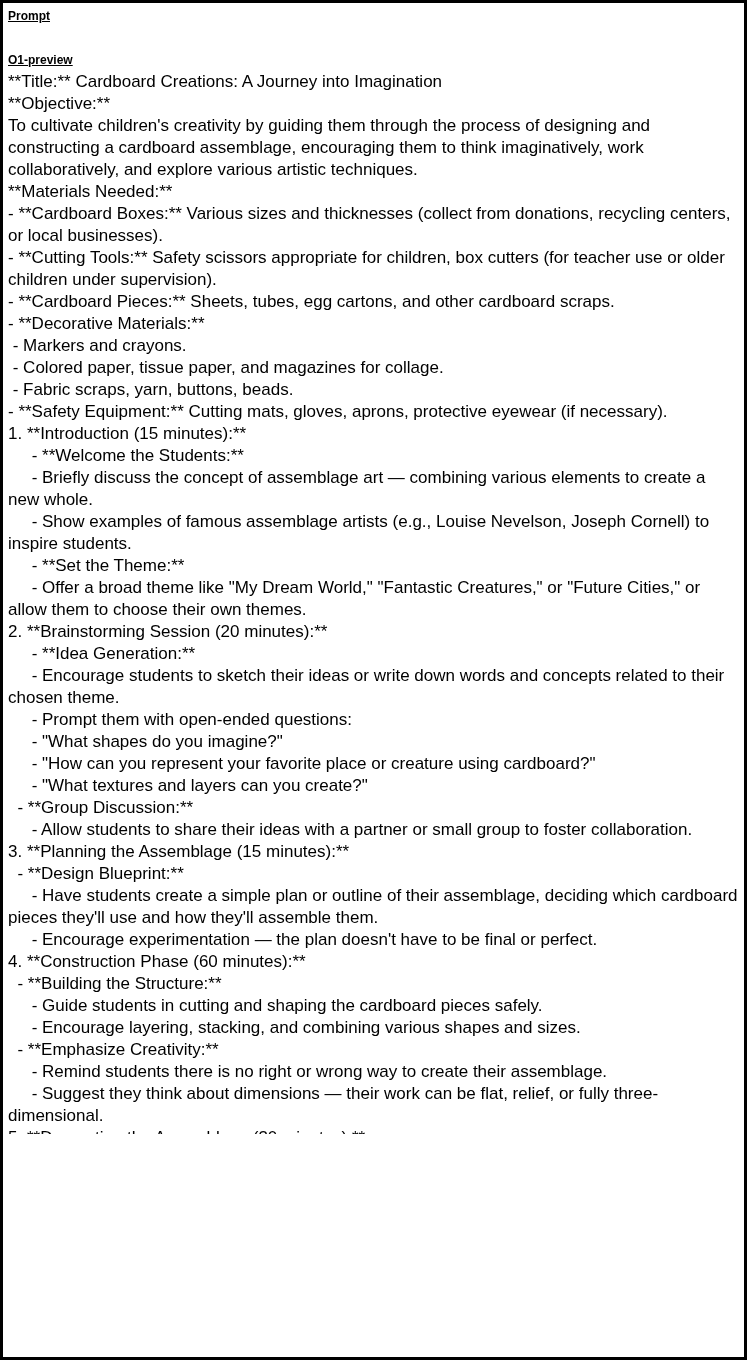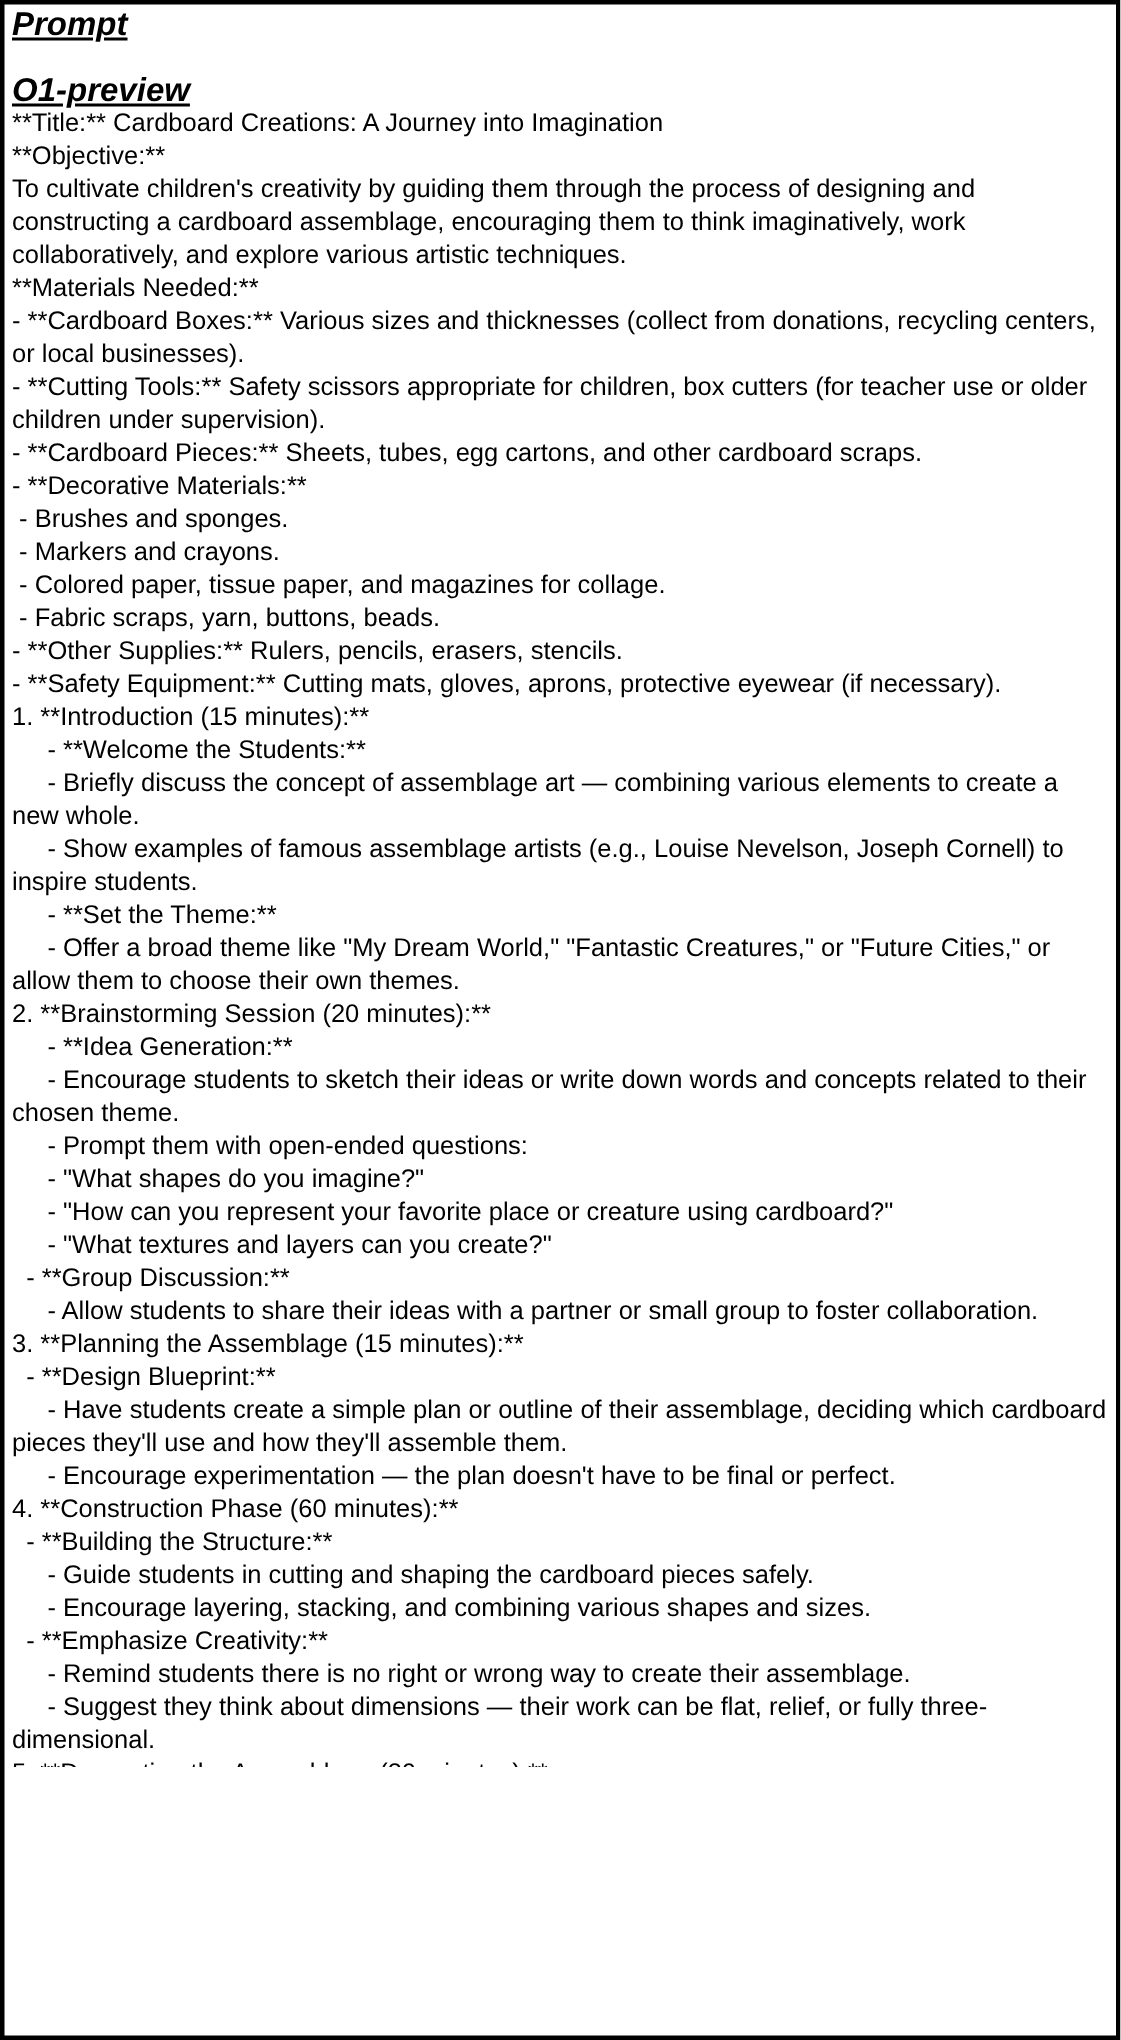--- a/index.html
+++ b/index.html
@@ -16,23 +16,22 @@
     color: #000000;
     font-family: "Liberation Sans", sans-serif;
     font-size: 17px;
     line-height: 22px;
     padding: 2px 4px 0 5px;
     overflow: hidden;
   }
   .heading {
     font-weight: bold;
     text-decoration: underline;
-    font-size: 22px;
+    font-size: 12px;
     line-height: 22px;
-    font-style: italic;
   }
   .line {
     white-space: pre-wrap;
     min-height: 22px;
   }
   .blank {
     height: 22px;
   }
   .cutoff {
     height: 7px;
@@ -48,25 +47,23 @@
   <div class="heading">O1-preview</div>
   <div>
       <div class="line">**Title:** Cardboard Creations: A Journey into Imagination</div>
       <div class="line">**Objective:**</div>
       <div class="line">To cultivate children's creativity by guiding them through the process of designing and constructing a cardboard assemblage, encouraging them to think imaginatively, work collaboratively, and explore various artistic techniques.</div>
       <div class="line">**Materials Needed:**</div>
       <div class="line">- **Cardboard Boxes:** Various sizes and thicknesses (collect from donations, recycling centers, or local businesses).</div>
       <div class="line">- **Cutting Tools:** Safety scissors appropriate for children, box cutters (for teacher use or older children under supervision).</div>
       <div class="line">- **Cardboard Pieces:** Sheets, tubes, egg cartons, and other cardboard scraps.</div>
       <div class="line">- **Decorative Materials:**</div>
-      <div class="line"> - Brushes and sponges.</div>
       <div class="line"> - Markers and crayons.</div>
       <div class="line"> - Colored paper, tissue paper, and magazines for collage.</div>
       <div class="line"> - Fabric scraps, yarn, buttons, beads.</div>
-      <div class="line">- **Other Supplies:** Rulers, pencils, erasers, stencils.</div>
       <div class="line">- **Safety Equipment:** Cutting mats, gloves, aprons, protective eyewear (if necessary).</div>
       <div class="line">1. **Introduction (15 minutes):**</div>
       <div class="line">     - **Welcome the Students:**</div>
       <div class="line">     - Briefly discuss the concept of assemblage art — combining various elements to create a new whole.</div>
       <div class="line">     - Show examples of famous assemblage artists (e.g., Louise Nevelson, Joseph Cornell) to inspire students.</div>
       <div class="line">     - **Set the Theme:**</div>
       <div class="line">     - Offer a broad theme like "My Dream World," "Fantastic Creatures," or "Future Cities," or allow them to choose their own themes.</div>
       <div class="line">2. **Brainstorming Session (20 minutes):**</div>
       <div class="line">     - **Idea Generation:**</div>
       <div class="line">     - Encourage students to sketch their ideas or write down words and concepts related to their chosen theme.</div>

